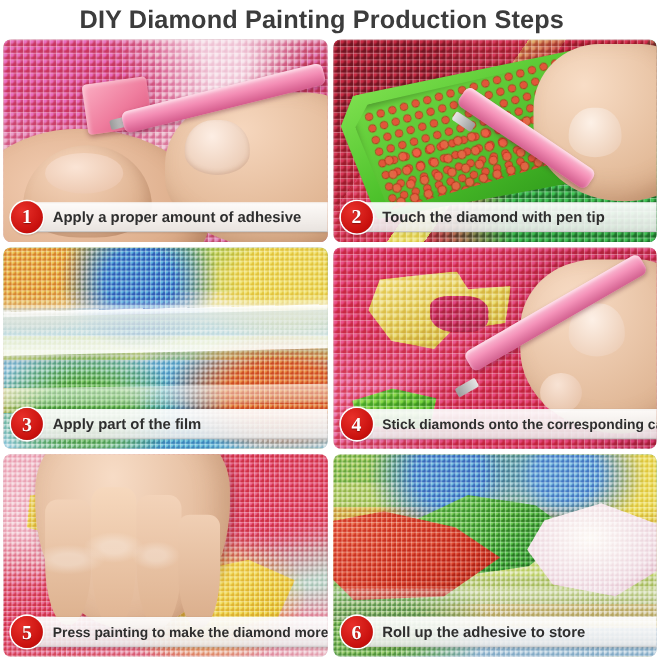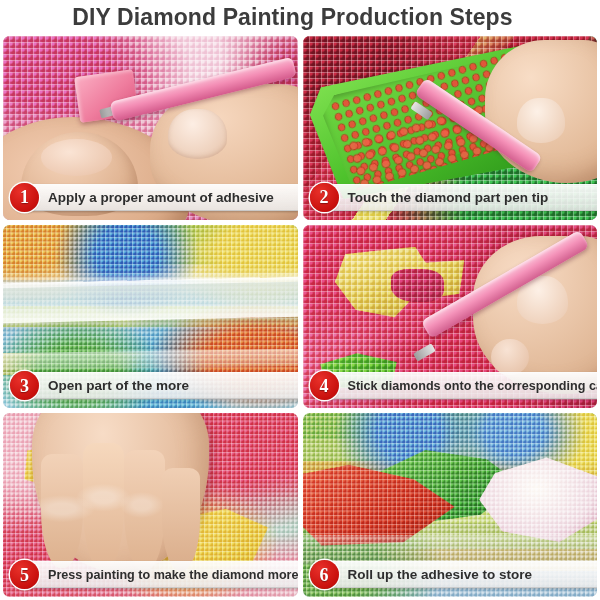--- a/index.html
+++ b/index.html
@@ -334,39 +334,39 @@
         <div class="p2-diamonds"></div>
         <div class="p2-diamonds2"></div>
         <div class="p2-hand"></div>
         <div class="p2-nail"></div>
         <div class="p2-tip"></div>
         <div class="p2-pen"></div>
       </div>
       <div class="caption">
         <div class="badge">2</div>
         <div class="cap-bar">
-          <div class="cap-text">Touch the diamond part pen tip</div>
+          <div class="cap-text">Touch the diamond with pen tip</div>
         </div>
       </div>
     </div>
 
     <div class="panel">
       <div class="photo">
         <div class="p3-bg"></div>
         <div class="p3-blobs"></div>
         <div class="beads xfine"></div>
         <div class="grid-lines xfine"></div>
         <div class="p3-film"></div>
         <div class="p3-film2"></div>
         <div class="p3-film3"></div>
       </div>
       <div class="caption">
         <div class="badge">3</div>
         <div class="cap-bar">
-          <div class="cap-text">Open part of the more</div>
+          <div class="cap-text">Apply part of the film</div>
         </div>
       </div>
     </div>
 
     <div class="panel">
       <div class="photo">
         <div class="p4-bg"></div>
         <div class="p4-motif"></div>
         <div class="p4-motif2"></div>
         <div class="p4-green"></div>

